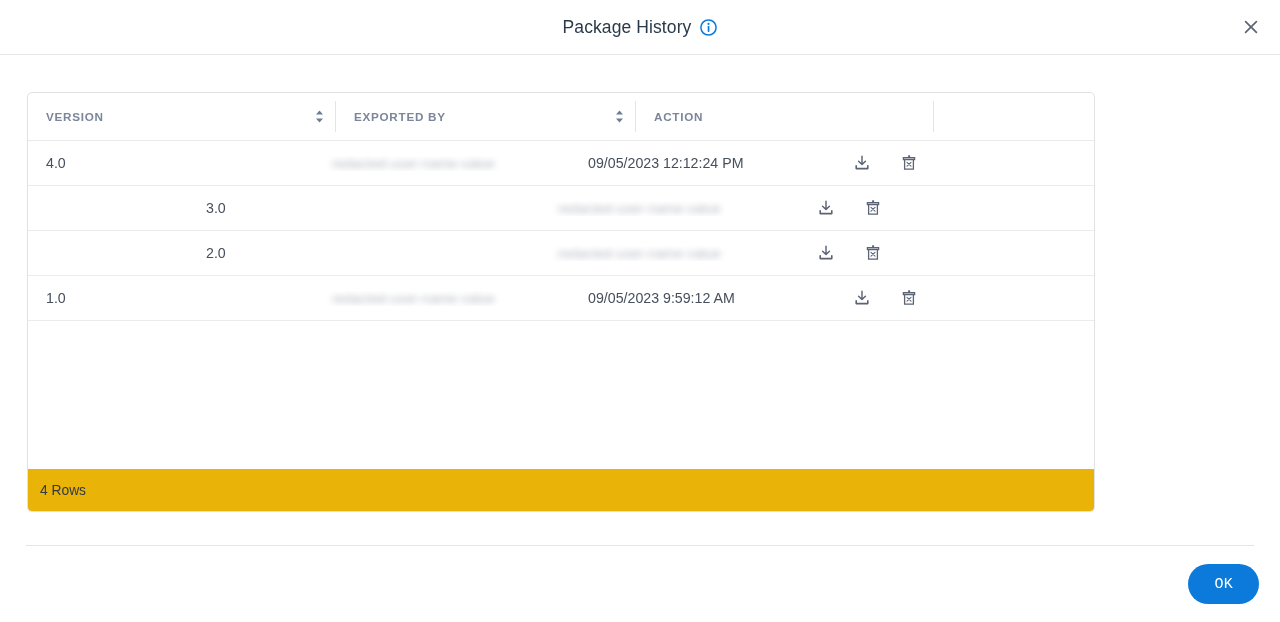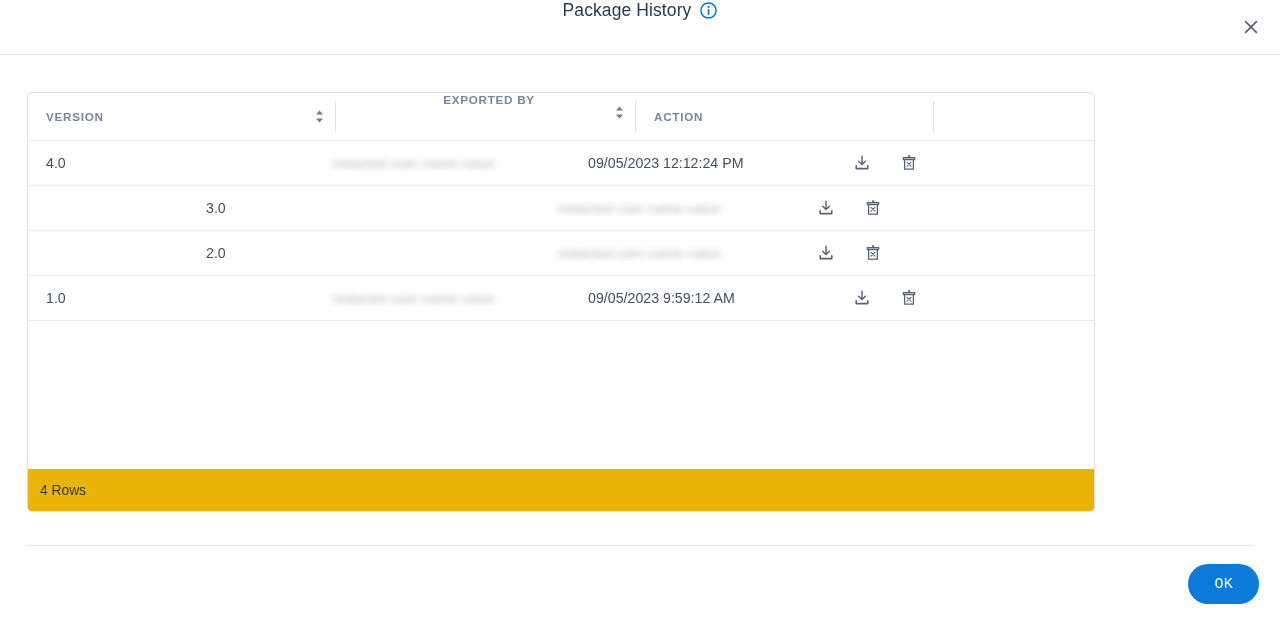--- a/index.html
+++ b/index.html
@@ -24,21 +24,21 @@
     overflow: hidden;
   }
 
   
   .titlebar {
     position: relative;
     height: 55px;
     flex: 0 0 55px;
     border-bottom: 1px solid #e4e6e8;
     display: flex;
-    align-items: flex-start;
+    align-items: center;
     justify-content: center;
   }
   .title-group {
     display: flex;
     align-items: center;
     gap: 9px;
   }
   .title-text {
     font-size: 17.5px;
     color: #2b3a4a;
@@ -116,21 +116,21 @@
   }
   .th .divider {
     position: absolute;
     right: 0;
     top: 8px;
     bottom: 8px;
     width: 1px;
     background: #e2e4e7;
   }
   .th.col-version  { width: 308px; }
-  .th.col-by       { width: 300px; flex-direction: column; }
+  .th.col-by       { width: 300px; }
   .th.col-on       { width: 299px; }
   .th.col-action   { width: 298px; cursor: default; text-align: center; }
   .th.col-action .divider { right: 0; }
 
   .grid-body {
     flex: 1 1 auto;
     position: relative;
     overflow: hidden;
   }
   .tr {

